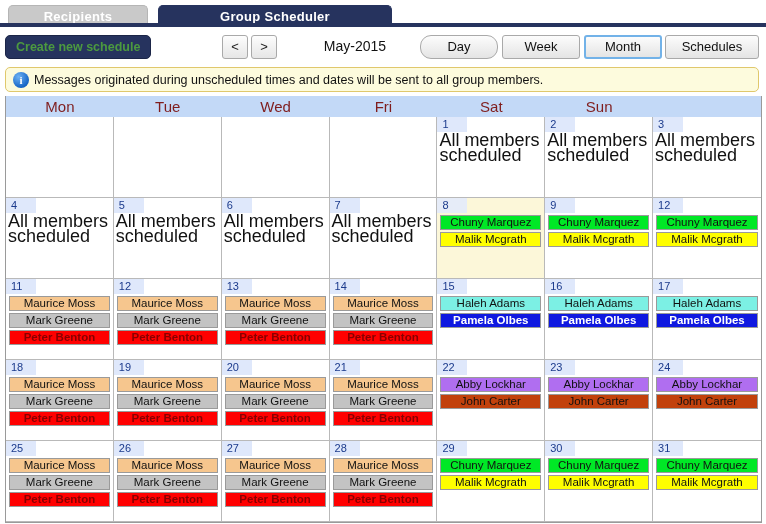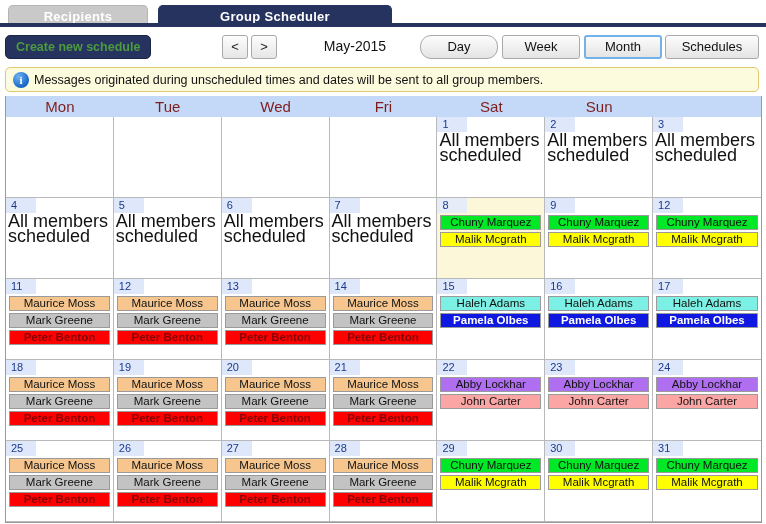--- a/index.html
+++ b/index.html
@@ -127,21 +127,21 @@
     white-space:nowrap;overflow:hidden;cursor:pointer;
   }
   .e-green{background:#00e826;color:#111;}
   .e-yellow{background:#ffff00;color:#111;}
   .e-orange{background:#f6c68e;color:#111;}
   .e-gray{background:#c3c3c3;color:#111;}
   .e-red{background:#ff0000;color:#880000;font-weight:bold;}
   .e-cyan{background:#7cf0e4;color:#111;}
   .e-blue{background:#0f18e0;color:#ffffff;font-weight:bold;}
   .e-purple{background:#b06ef0;color:#111;}
-  .e-salmon{background:#fca5a5;color:#111;}
+  .e-salmon{background:#c2410c;color:#111;}
 </style>
 </head>
 <body>
 
 <div class="app">
 
   <div class="tabstrip">
     <div class="tab tab-inactive">Recipients</div>
     <div class="tab tab-active">Group Scheduler</div>
   </div>

